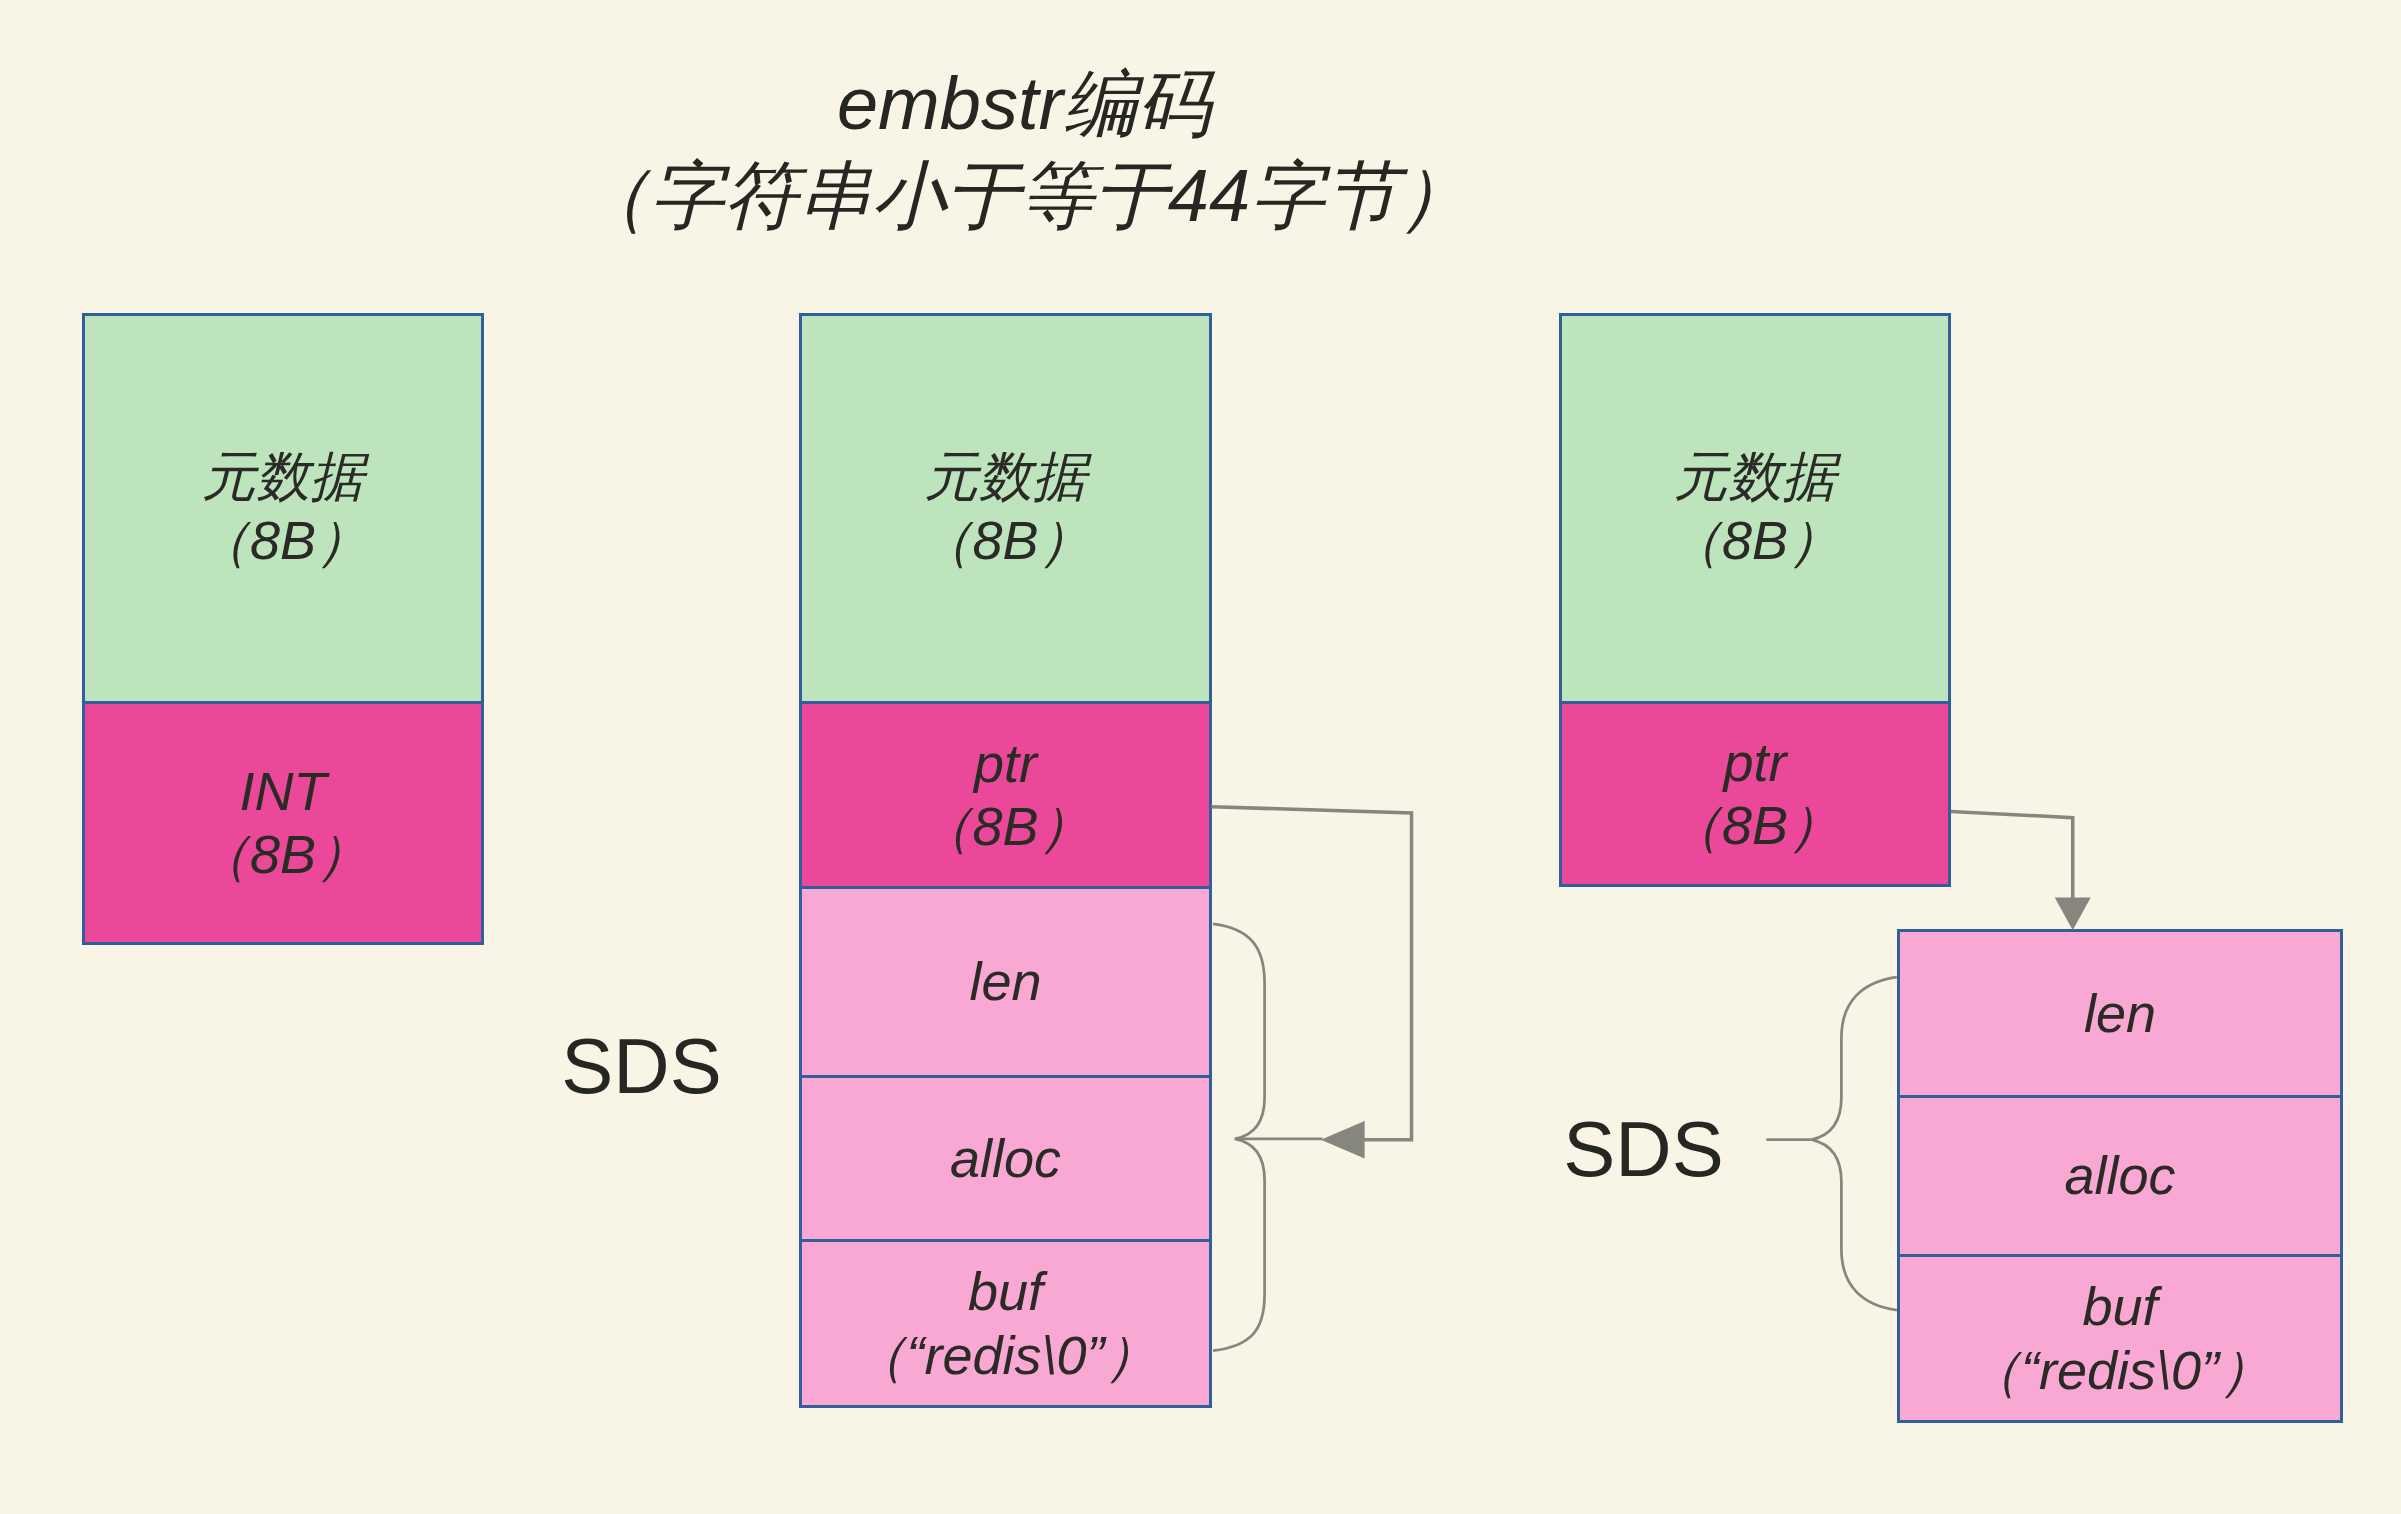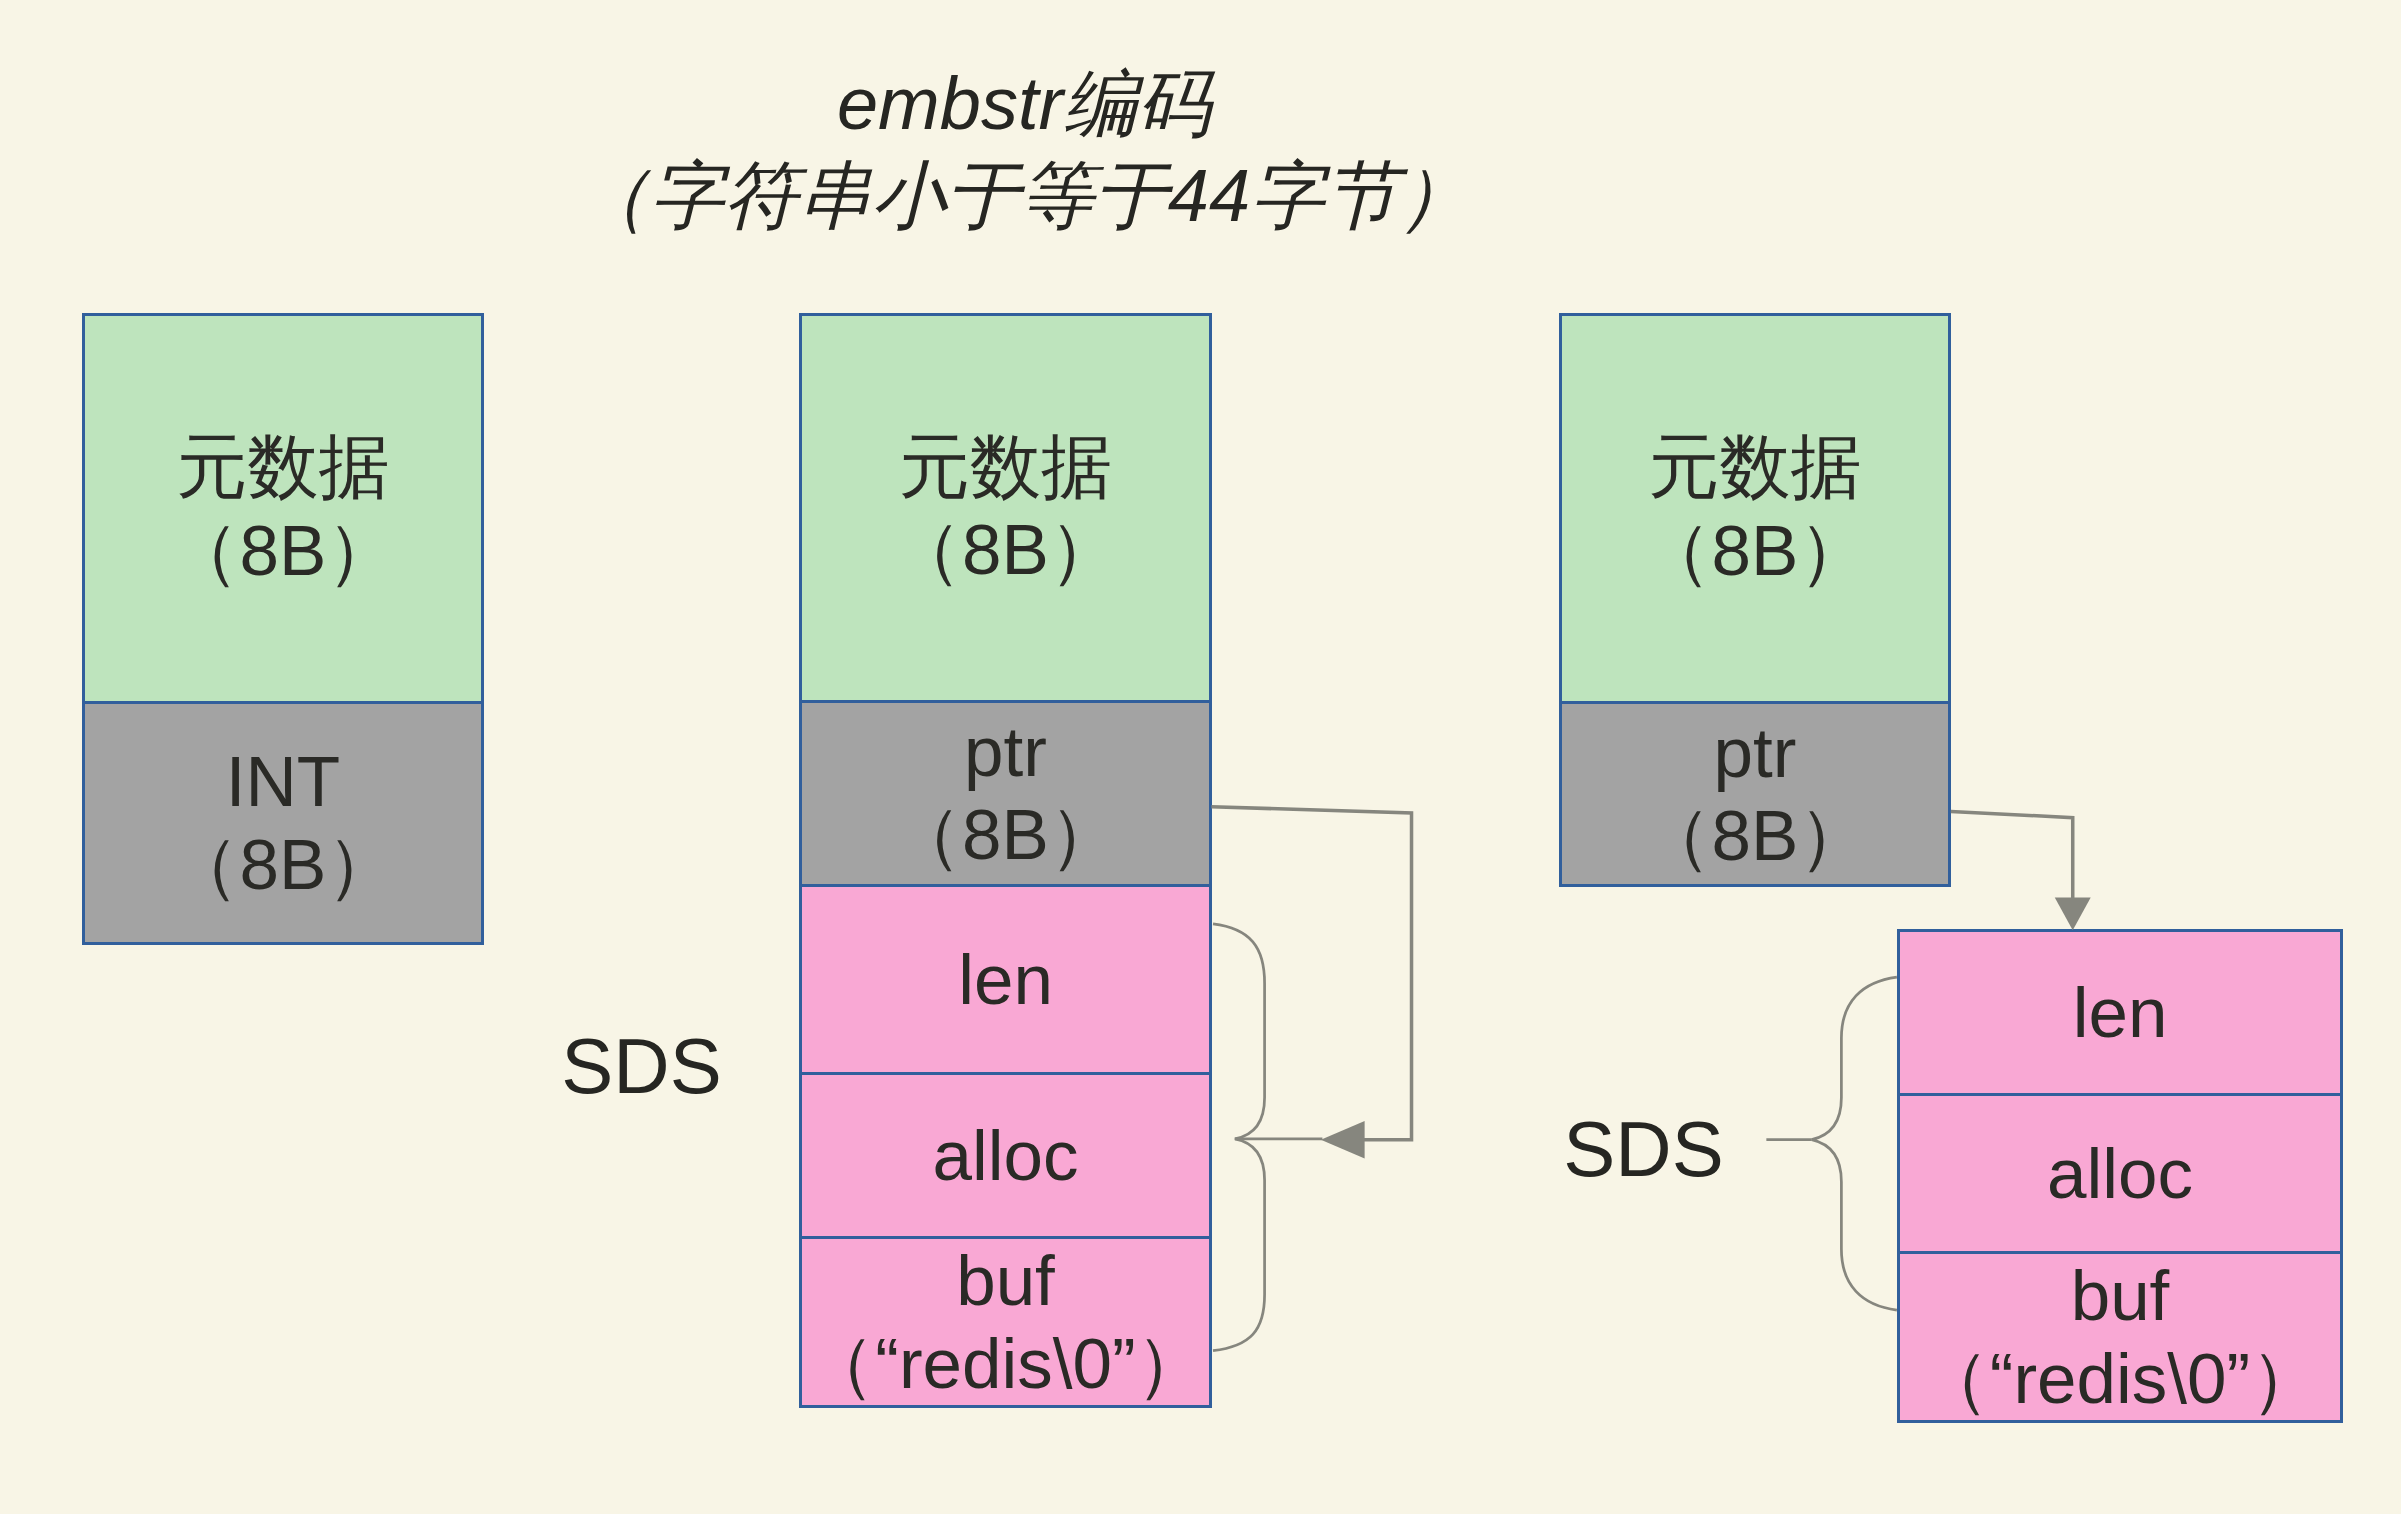--- a/index.html
+++ b/index.html
@@ -21,24 +21,24 @@
     position:absolute;border:3.9px solid #315f9c;box-sizing:border-box;
     display:flex;flex-direction:column;background:#fbf8ea;
   }
   #box-int{left:82px;top:313px;width:402px;height:632px;}
   #box-embstr{left:799px;top:313px;width:413px;height:1095px;}
   #box-raw{left:1559px;top:313px;width:392px;height:574px;}
   #box-sds-raw{left:1897px;top:929px;width:446px;height:494px;}
 
   .seg{
     display:flex;flex-direction:column;align-items:center;justify-content:center;
-    text-align:center;font-size:71px;line-height:1.17;box-sizing:border-box;
+    text-align:center;font-size:54px;line-height:1.17;box-sizing:border-box;font-style:italic;
   }
   .seg.green{background:#bee4bd;}
-  .seg.yellow{background:#a3a3a3;border-top:3.1px solid #315f9c;}
+  .seg.yellow{background:#ec4899;border-top:3.1px solid #315f9c;}
   .seg.row{background:#f9a8d4;border-top:3.1px solid #315f9c;}
   .seg.row.first{border-top:none;}
 
   #box-int .green{height:385px;}
   #box-int .yellow{flex:1;}
   #box-embstr .green{height:385px;}
   #box-embstr .yellow{height:185px;}
   #box-embstr .r-len{height:189px;}
   #box-embstr .r-alloc{height:164px;}
   #box-embstr .r-buf{flex:1;}

